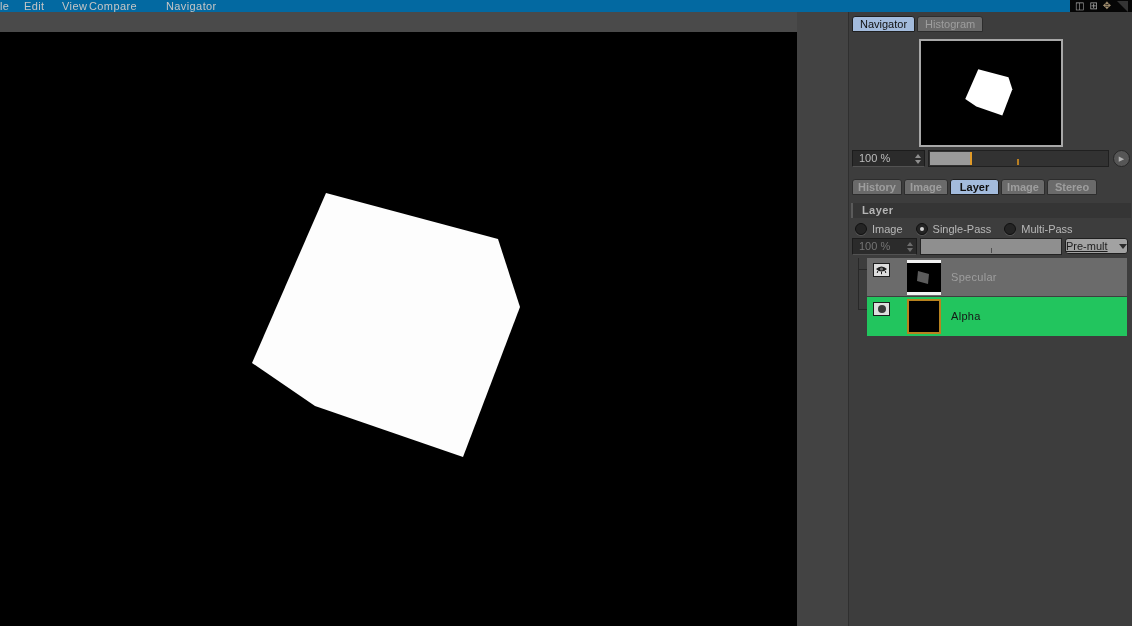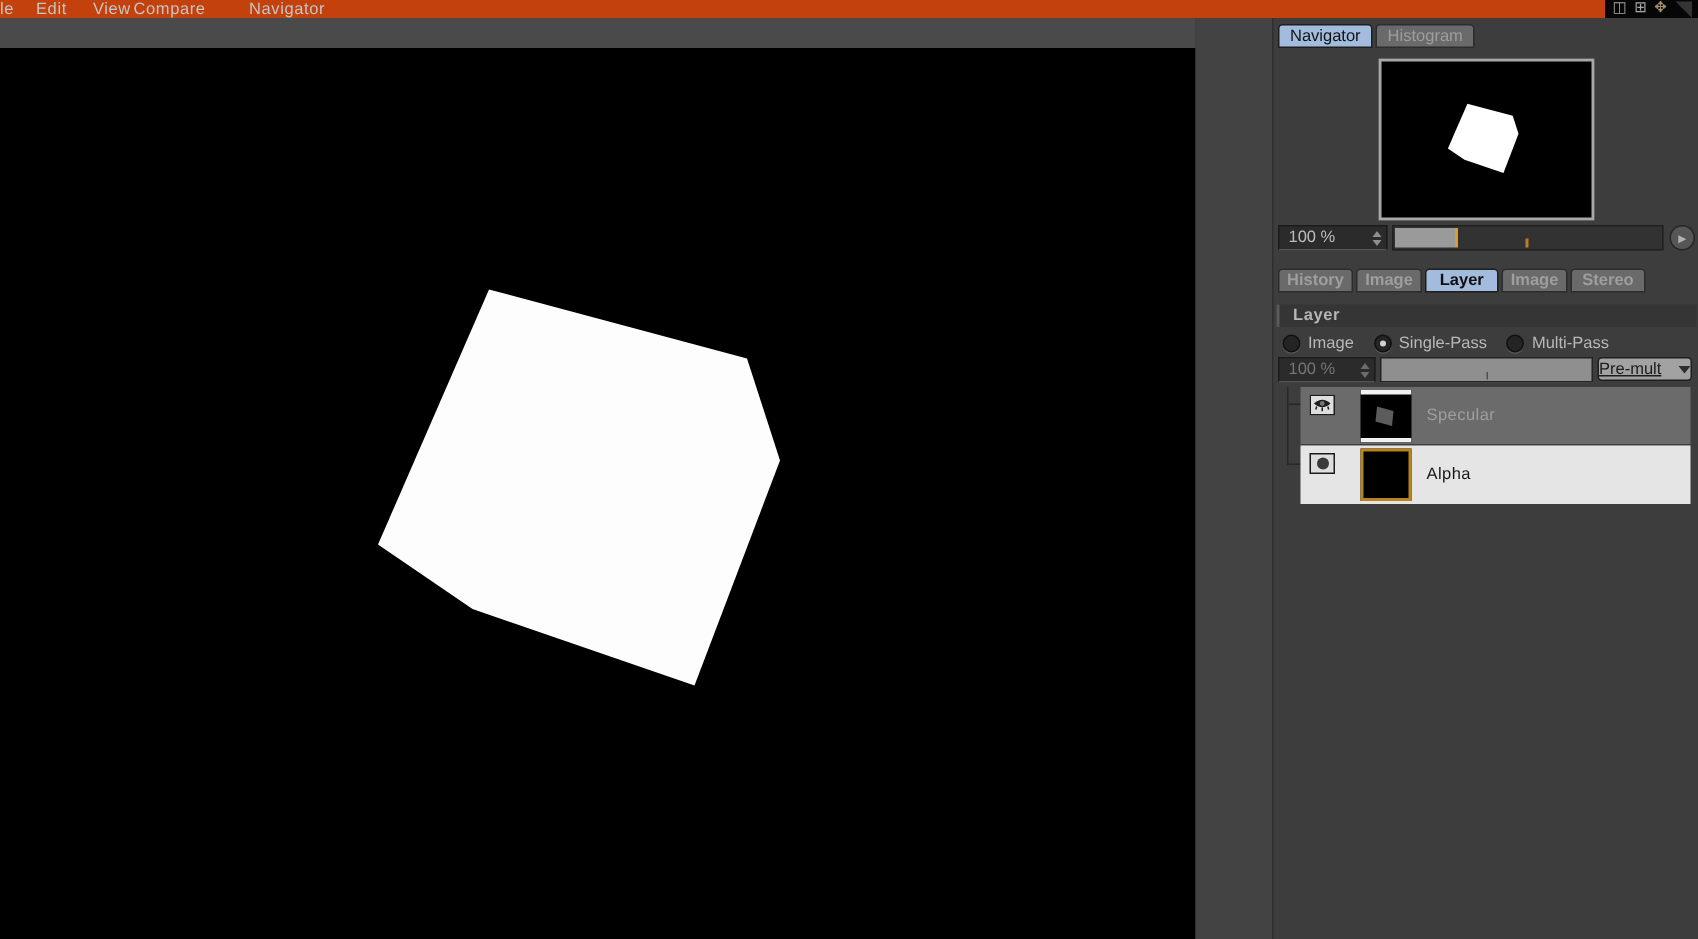--- a/index.html
+++ b/index.html
@@ -3,21 +3,21 @@
 <meta charset="utf-8">
 <style>
   * { margin:0; padding:0; box-sizing:border-box; }
   html,body { background:#2a2a2a; }
   #app {
     position:relative; width:1132px; height:626px; overflow:hidden;
     font-family:"Liberation Sans", sans-serif; background:#3d3d3d;
     -webkit-font-smoothing:antialiased;
   }
   
-  .menubar { position:absolute; left:0; top:0; width:1132px; height:12px; background:#c2410c; }
+  .menubar { position:absolute; left:0; top:0; width:1132px; height:12px; background:#0369a1; }
   .mi { position:absolute; top:0; height:12px; line-height:13px; font-size:11px; color:#c6c6c6; letter-spacing:.4px; white-space:nowrap; }
   .m0{left:0} .m1{left:24px} .m2{left:62px} .m3{left:89px} .m4{left:166px}
   .win-icons { position:absolute; right:0; top:0; width:62px; height:12px; background:#060606;
     display:flex; align-items:center; gap:5px; padding-left:5px; }
   .wi { font-size:10px; line-height:10px; color:#a8a8a8; }
   .wi.pan { color:#a79372; }
   .corner-tri { width:0; height:0; border-top:11px solid #343434; border-left:11px solid transparent; margin-left:1px; }
   
   .substrip { position:absolute; left:0; top:12px; width:797px; height:20px; background:#4a4a4a; }
   .divider  { position:absolute; left:797px; top:12px; width:51px; height:614px; background:#434343; }
@@ -67,21 +67,21 @@
     border:1px solid #1f1f1f; border-radius:3px; color:#1d1d1d; font-size:11px;
     display:flex; align-items:center; justify-content:space-between; gap:5px;text-decoration:underline; }
   .dd-arr { width:0; height:0; border-left:4px solid transparent; border-right:4px solid transparent; border-top:5px solid #2c2c2c; }
   
   .tree-v  { position:absolute; left:9px;  top:246px; width:1px; height:52px; background:#282828; }
   .tree-h  { position:absolute; height:1px; width:9px; left:10px; background:#282828; }
   .th1 { top:257px; } .th2 { top:297px; }
   
   .layer-row { position:absolute; left:18px; width:260px; height:39px;padding-left:12px; }
   .row-spec  { top:246px; background:#6b6b6b; border-bottom:1px solid #3e3e3e; }
-  .row-alpha { top:285px; background:#e5e5e5; }
+  .row-alpha { top:285px; background:#22c55e; }
   .vis-box { position:absolute; left:6px; top:5px; width:17px; height:14px; background:#dedede; border:1px solid #1c1c1c;
     display:flex; align-items:center; justify-content:center; }
   .pass-dot { width:8px; height:8px; border-radius:50%; background:#3a3a3a; }
   .lthumb { position:absolute; left:40px; top:2px; width:34px; height:35px; background:#000; overflow:hidden; }
   .lthumb.spec::before { content:""; position:absolute; left:0; top:0; width:100%; height:3px; background:#f2f2f2; }
   .lthumb.spec::after  { content:""; position:absolute; left:0; bottom:0; width:100%; height:3px; background:#f2f2f2; }
   .lthumb.alpha { border:2px solid #b8821f; }
   .lname { position:absolute; left:84px; top:0; height:39px; line-height:39px; font-size:11px; color:#9e9e9e; letter-spacing:.3px; }
   .row-alpha .lname { color:#161616; }
 </style>

